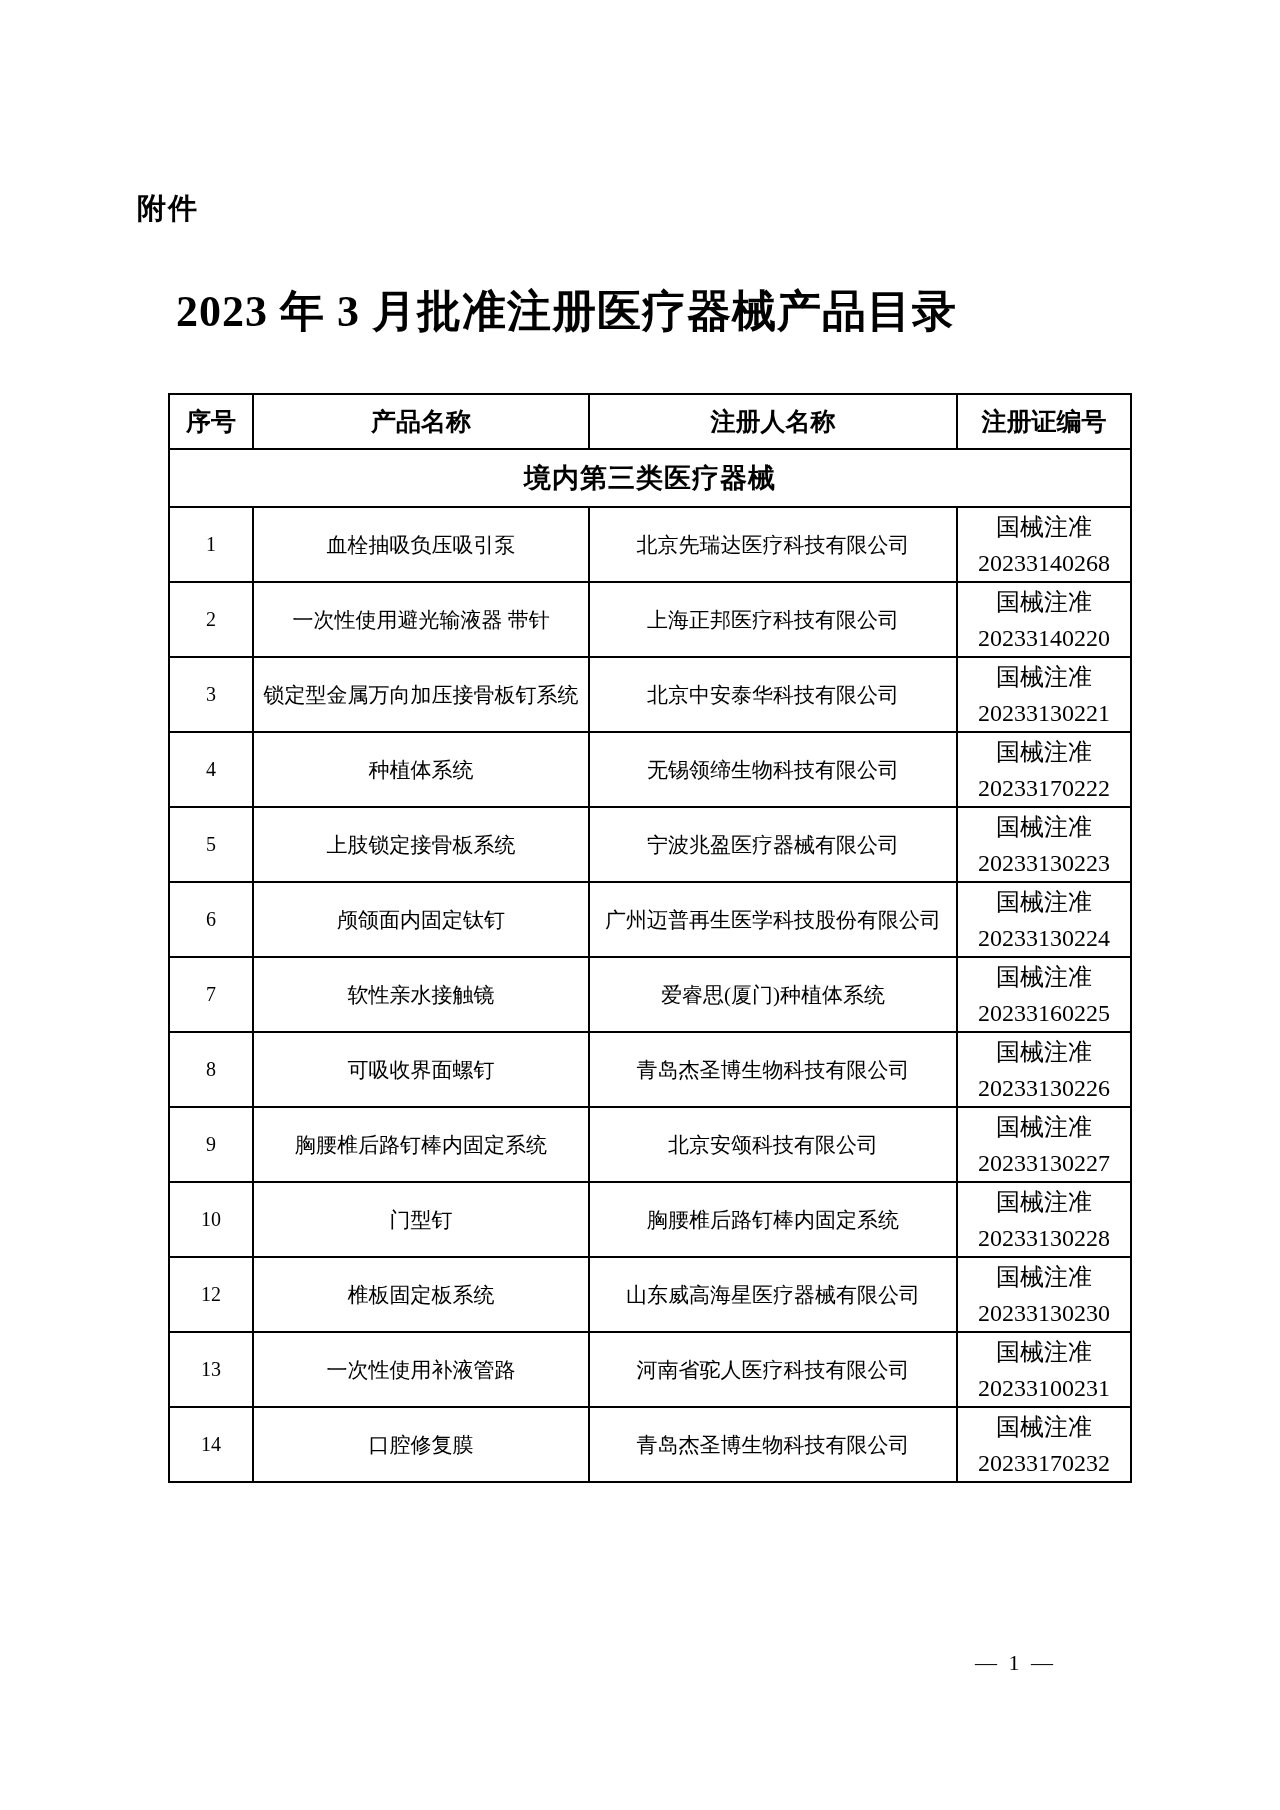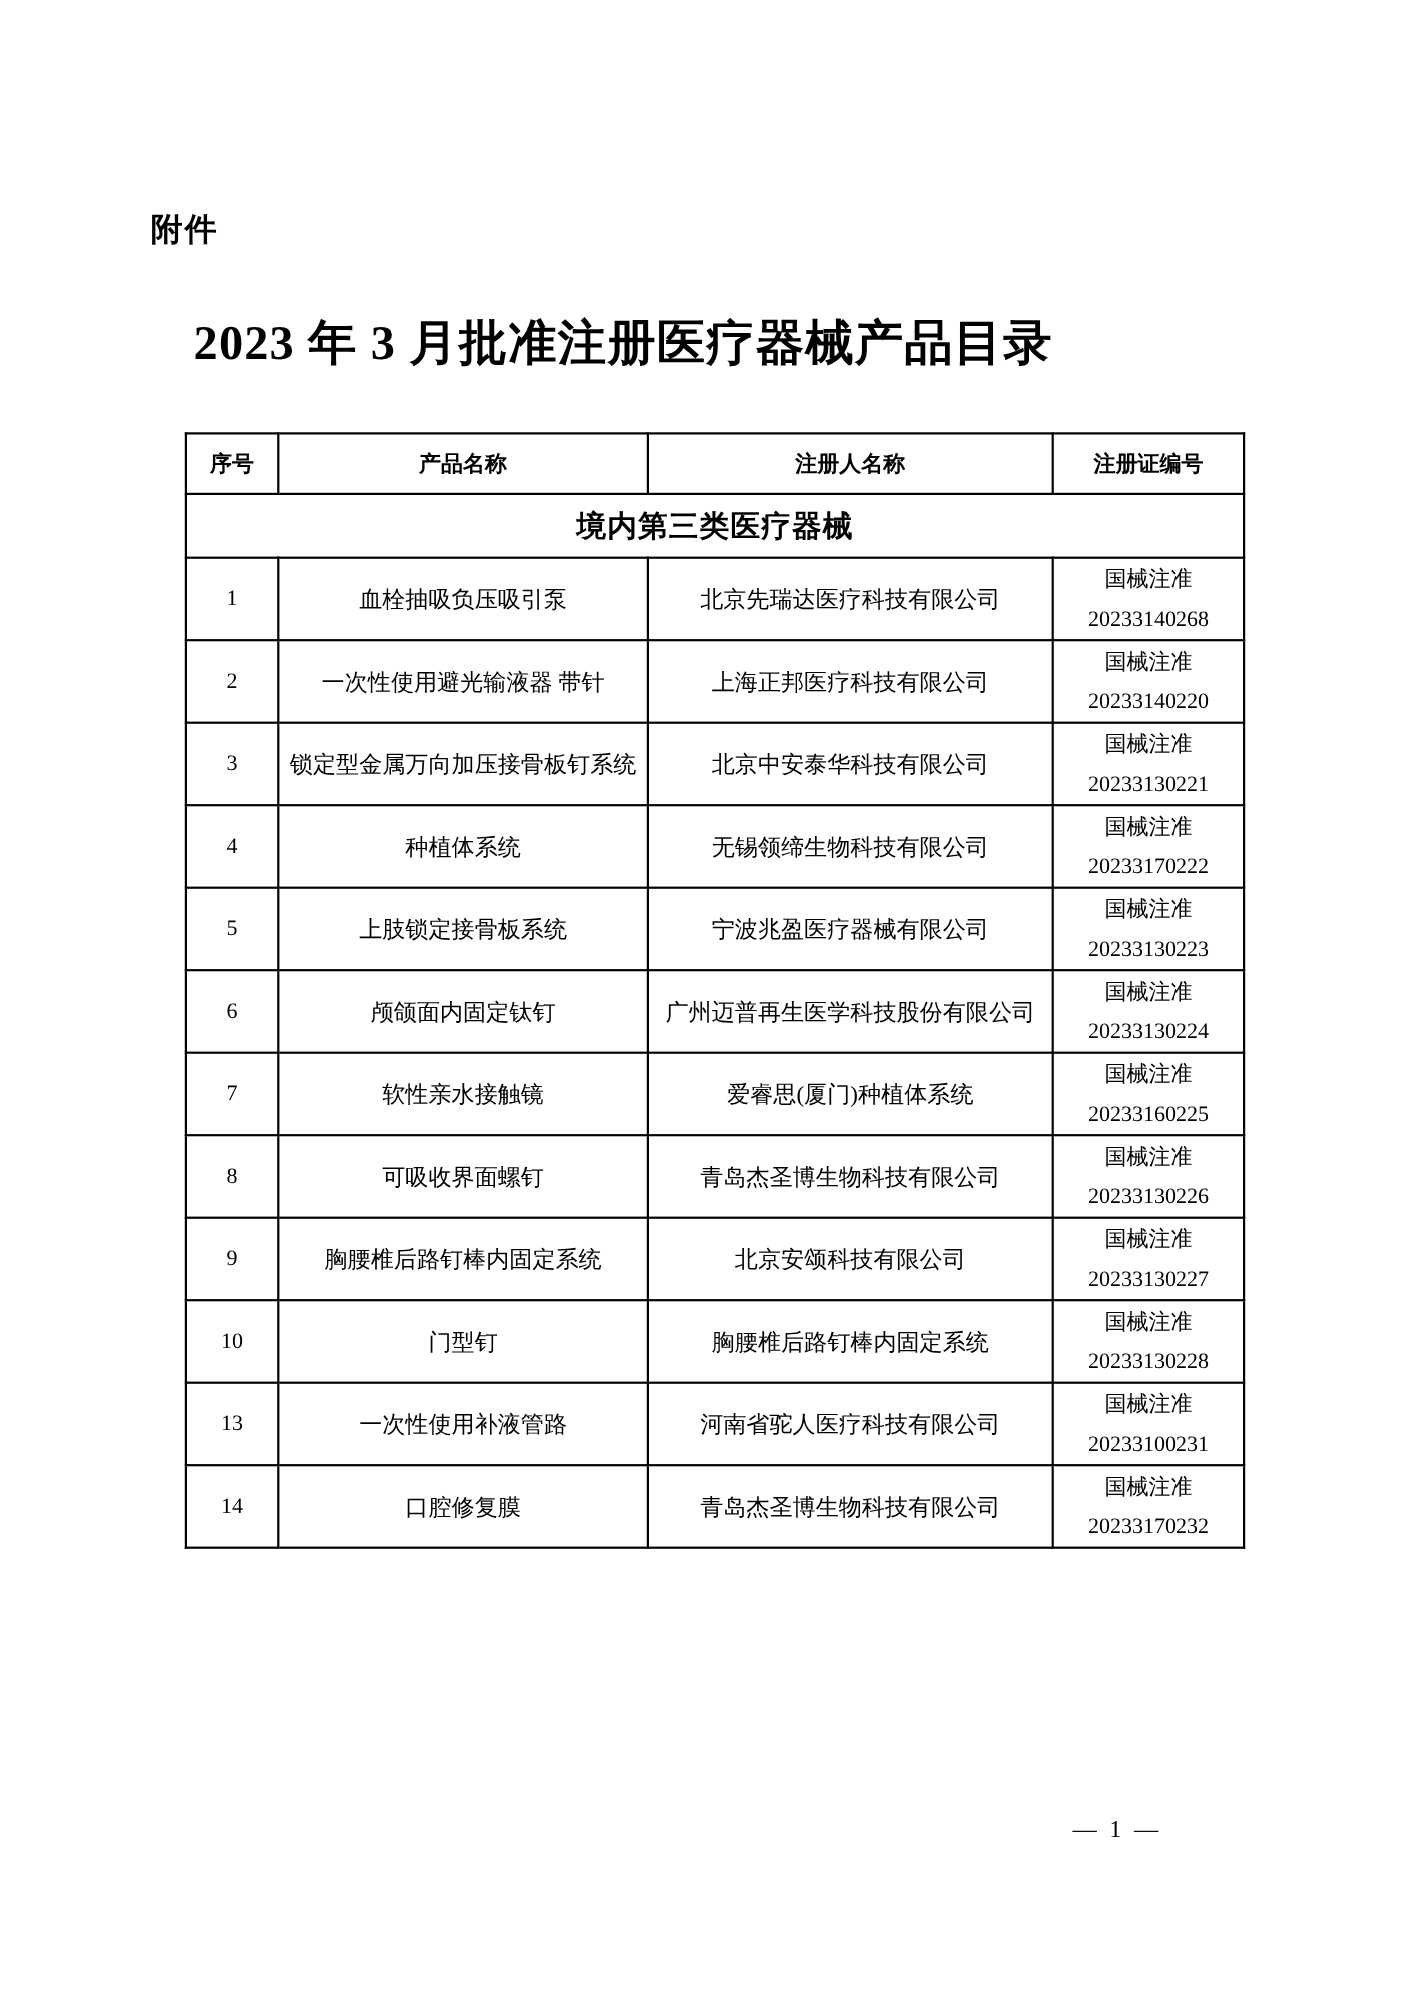--- a/index.html
+++ b/index.html
@@ -50,41 +50,41 @@
     border: 2px solid #000000;
     padding: 0 4px;
     text-align: center;
     vertical-align: middle;
     overflow: hidden;
   }
   table.catalog thead th {
     height: 53px;
     font-family: "Liberation Sans", "DejaVu Sans", sans-serif;
     font-weight: 700;
-    font-size: 20px;
+    font-size: 25px;
   }
   td.section-cell {
     height: 56px;
     font-family: Liberation Sans, sans-serif;
     font-weight: 700;
     font-size: 27px;
     letter-spacing: 1px;
     margin-left: 22px;
   }
   tr.data-row td { height: 73px; }
   td.seq {
     font-size: 20px;
     font-family: "Liberation Serif", "DejaVu Serif", serif;
   }
   td.product, td.registrant {
     font-size: 21px;
     font-family: "Liberation Serif", "DejaVu Serif", serif;
   }
   td.cert {
-    font-size: 20px;
+    font-size: 24px;
     font-family: "Liberation Serif", "DejaVu Serif", serif;
     line-height: 36px;
     padding: 0;
     margin-left: 19px;
   }
   .page-number {
     position: absolute;
     left: 975px;
     top: 1650px;
     font-size: 22px;
@@ -216,20 +216,29 @@
         <td class="seq">10</td>
         <td class="product">门型钉</td>
         <td class="registrant">胸腰椎后路钉棒内固定系统</td>
         <td class="cert">
           <div>国械注准</div>
           <div>20233130228</div>
         </td>
       </tr>
 
 
+      <tr class="data-row">
+        <td class="seq">12</td>
+        <td class="product">椎板固定板系统</td>
+        <td class="registrant">山东威高海星医疗器械有限公司</td>
+        <td class="cert">
+          <div>国械注准</div>
+          <div>20233130230</div>
+        </td>
+      </tr>
 
       <tr class="data-row">
         <td class="seq">13</td>
         <td class="product">一次性使用补液管路</td>
         <td class="registrant">河南省驼人医疗科技有限公司</td>
         <td class="cert">
           <div>国械注准</div>
           <div>20233100231</div>
         </td>
       </tr>

